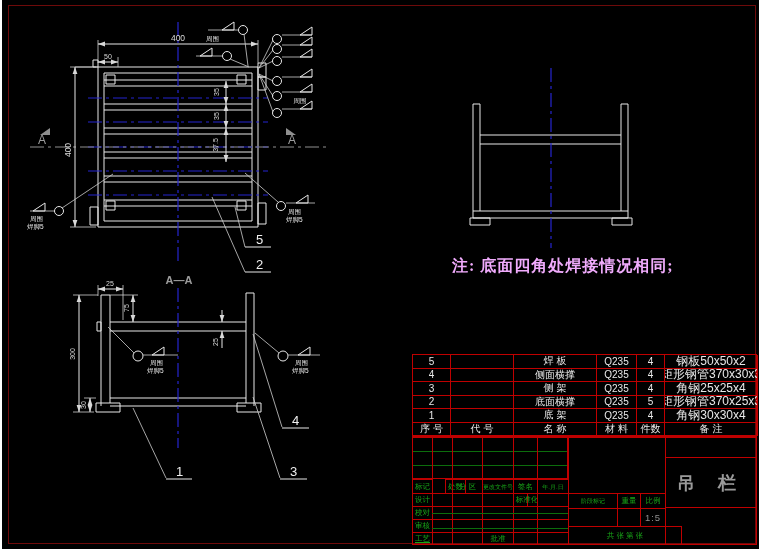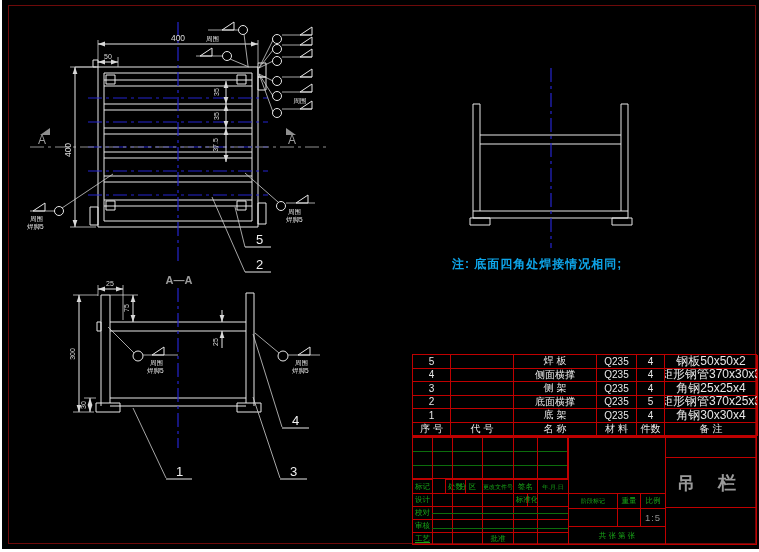--- a/index.html
+++ b/index.html
@@ -12,21 +12,21 @@
   svg line,svg rect,svg path,svg circle{vector-effect:non-scaling-stroke;}
   .w{stroke:#e8e8e8;stroke-width:1;fill:none;}
   .thin{stroke:#cfcfcf;stroke-width:0.8;fill:none;}
   .cl{stroke:#2525cf;stroke-width:1.2;fill:none;stroke-dasharray:14 4 3 4;}
   .sec{stroke:#8f8f8f;stroke-width:1;fill:none;stroke-dasharray:14 4 3 4;}
   .dimt{fill:#d9d9d9;font-size:8.5px;}
   .dims{fill:#d9d9d9;font-size:7px;}
   .weldt{fill:#e8e8e8;font-size:6.5px;}
   .bal{fill:#f0f0f0;font-size:13px;}
   .gray{fill:#9c9c9c;}
-  .note{position:absolute;color:#0ea5e9;font-weight:bold;font-size:12px;letter-spacing:1px;white-space:nowrap;}
+  .note{position:absolute;color:#f0abfc;font-weight:bold;font-size:16px;letter-spacing:1px;white-space:nowrap;font-family:Liberation Serif, serif;}
   .bom{position:absolute;left:412px;top:354px;width:345px;height:83px;display:grid;
        grid-template-columns:38px 63px 83px 40px 28px 93px;grid-template-rows:repeat(6,1fr);
        border:1px solid #bf0000;box-sizing:border-box;}
   .bom>div{border-right:1px solid #bf0000;border-bottom:1px solid #bf0000;color:#e8e8e8;
        font-size:10px;display:flex;align-items:center;justify-content:center;white-space:nowrap;overflow:hidden;}
   .bom>div.rk{font-size:12px;}
   .cell{position:absolute;box-sizing:border-box;border:1px solid #bf0000;color:#18a518;
        font-size:7.5px;line-height:1;display:flex;align-items:center;justify-content:center;
        white-space:nowrap;overflow:visible;}
   .f6{font-size:6px;}
@@ -381,19 +381,19 @@
     <div class="cell f6" style="left:568px;top:493px;width:50px;height:16px;">阶段标记</div>
     <div class="cell" style="left:617px;top:493px;width:24px;height:16px;">重量</div>
     <div class="cell" style="left:640px;top:493px;width:26px;height:16px;">比例</div>
     <div class="cell" style="left:568px;top:508px;width:50px;height:19px;">
       <div class="gv" style="left:11px;"></div>
       <div class="gv" style="left:23px;"></div>
       <div class="gv" style="left:35px;"></div>
     </div>
     <div class="cell" style="left:617px;top:508px;width:24px;height:19px;"></div>
     <div class="cell scale-cell" style="left:640px;top:508px;width:26px;height:19px;">1:5</div>
-    <div class="cell" style="left:568px;top:526px;width:98px;height:19px;">共  张  第  张</div>
+    <div class="cell" style="left:568px;top:526px;width:114px;height:19px;">共  张  第  张</div>
 
     <div class="cell" style="left:665px;top:437px;width:92px;height:21px;"></div>
     <div class="cell title-cell" style="left:665px;top:457px;width:92px;height:51px;">吊  栏</div>
     <div class="cell" style="left:665px;top:507px;width:92px;height:38px;"></div>
   </div>
 </div>
 
 </body></html>

